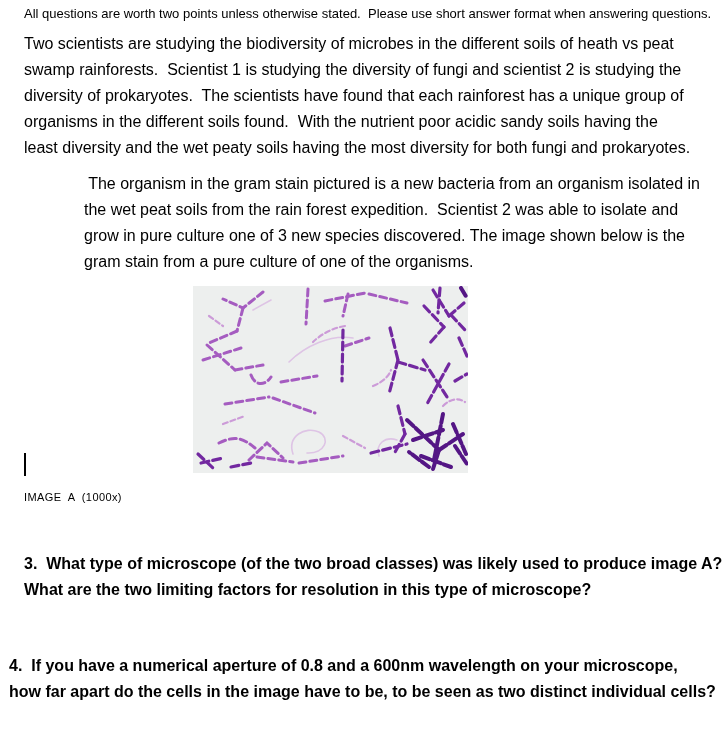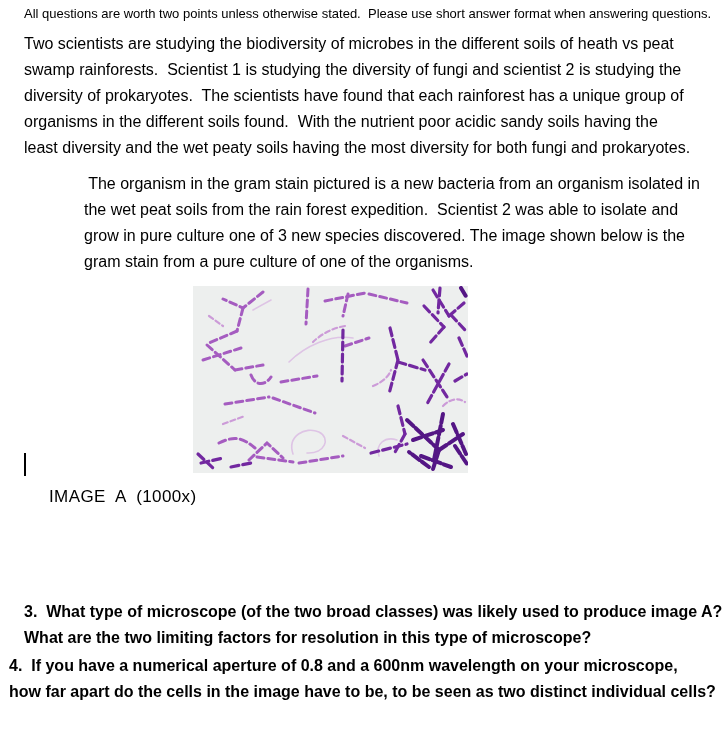--- a/index.html
+++ b/index.html
@@ -19,35 +19,34 @@
     white-space:pre;
   }
   .body-text{
     font-size:16px;
     line-height:26px;
     white-space:pre;
   }
   .p1{left:24px;top:31px;}
   .p2{left:84px;top:171px;}
   .q{font-weight:bold;}
-  .q3{left:24px;top:551px;margin-top:48px;}
+  .q3{left:24px;top:551px;}
   .q4{left:9px;top:653px;}
   .figure{
     left:193px;top:286px;width:275px;height:187px;
   }
   .figure svg{display:block;}
   .caret{
     left:24px;top:453px;width:2px;height:23px;background:#000000;
   }
   .caption{
     left:24px;top:489px;
-    font-size:17px;line-height:16px;
+    font-size:11px;line-height:16px;
     letter-spacing:0.4px;
     white-space:pre;
-    margin-left:25px;
   }
 </style>
 </head>
 <body>
 
 <div class="page">
 
   <div class="abs note">All questions are worth two points unless otherwise stated.  Please use short answer format when answering questions.</div>
 
   <div class="abs body-text p1">Two scientists are studying the biodiversity of microbes in the different soils of heath vs peat

